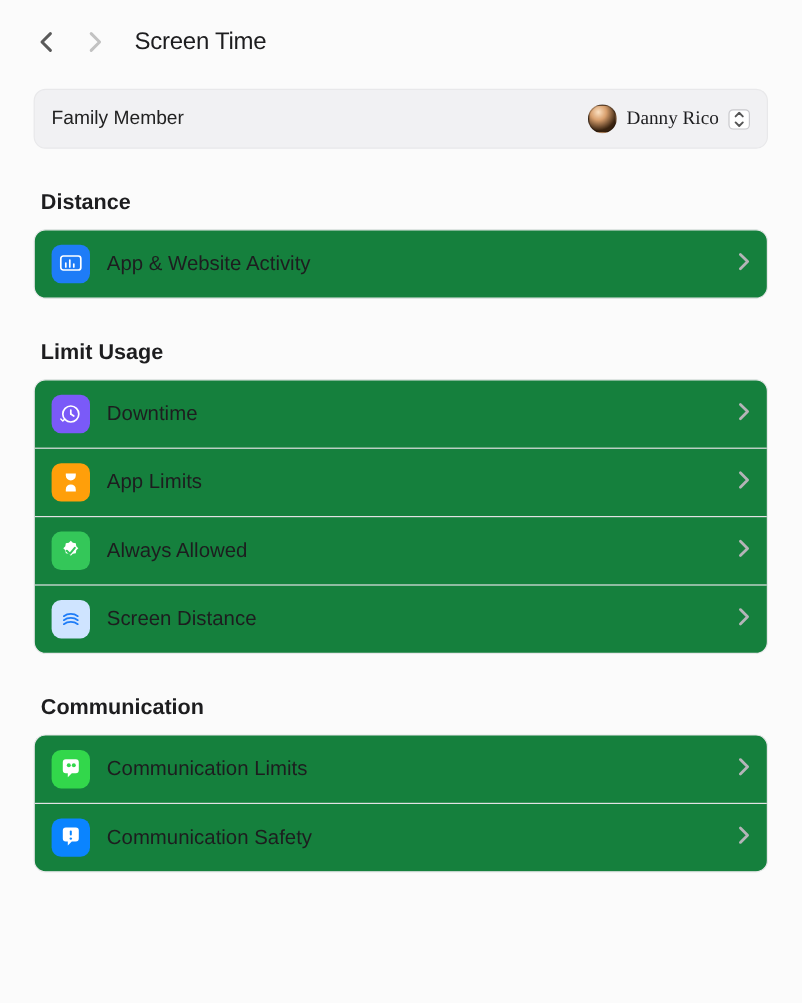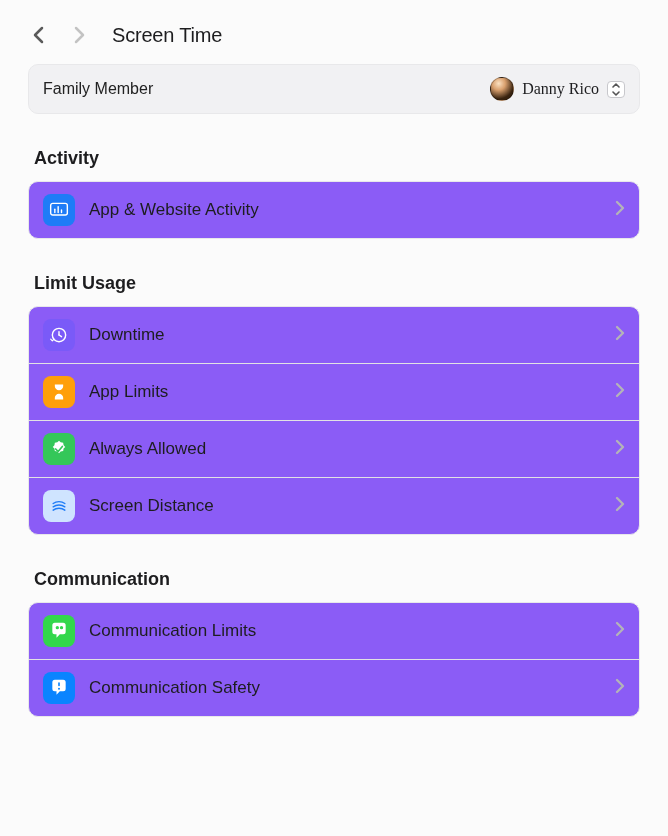--- a/index.html
+++ b/index.html
@@ -23,21 +23,21 @@
       border-radius:6px;
     }
     .nav-btn.disabled{opacity:.35}
     .nav-btn svg{stroke:#5a5a5a;stroke-width:2.5;fill:none;stroke-linecap:round;stroke-linejoin:round}
     .title{
       font-size:20px;font-weight:400;letter-spacing:-.2px;
       margin-left:8px;
     }
     .content{padding:0 28px}
     .family-row{
-      margin-top:4px;
+      margin-top:14px;
       background:#f1f1f3;
       border:1px solid #e8e8ea;
       border-radius:10px;
       padding:12px 14px;
       display:flex;align-items:center;justify-content:space-between;
     }
     .family-label{font-size:16px;color:#222}
     .family-select{
       display:flex;align-items:center;gap:8px;
       font-size:16px;
@@ -54,21 +54,21 @@
       display:flex;flex-direction:column;line-height:0;gap:1px;
       border:1px solid #c8c8cc;border-radius:4px;padding:1px 3px;
       background:#fff;
     }
     .stepper svg{stroke:#555;stroke-width:1.6;fill:none;stroke-linecap:round;stroke-linejoin:round}
     .section-title{
       font-size:18px;font-weight:700;
       margin:34px 0 12px 6px;
     }
     .group{
-      background:#8b5cf6;
+      background:#15803d;
       border:1px solid #e8e8ea;
       border-radius:10px;
     }
     .row{
       display:flex;align-items:center;gap:14px;
       padding:12px 14px;
       border-top:1px solid #e2e2e4;
       cursor:pointer;
     }
     .row:first-child{border-top:none}
@@ -124,21 +124,21 @@
         <svg width="10" height="6" viewBox="0 0 10 6">
             <polyline points="2,4 5,1 8,4"></polyline>
           </svg>
         <svg width="10" height="6" viewBox="0 0 10 6">
             <polyline points="2,2 5,5 8,2"></polyline>
           </svg>
       </span>
     </div>
   </div>
 
-  <div class="section-title">Activity</div>
+  <div class="section-title">Distance</div>
   <div class="group">
     <div class="row">
       <span class="icon bg-blue">
         <svg viewBox="0 0 24 24">
             <rect x="2" y="4" width="20" height="14" rx="2.5"></rect>
             <line x1="7" y1="15" x2="7" y2="11"></line>
             <line x1="11" y1="15" x2="11" y2="8"></line>
             <line x1="15" y1="15" x2="15" y2="12"></line>
           </svg>
       </span>

